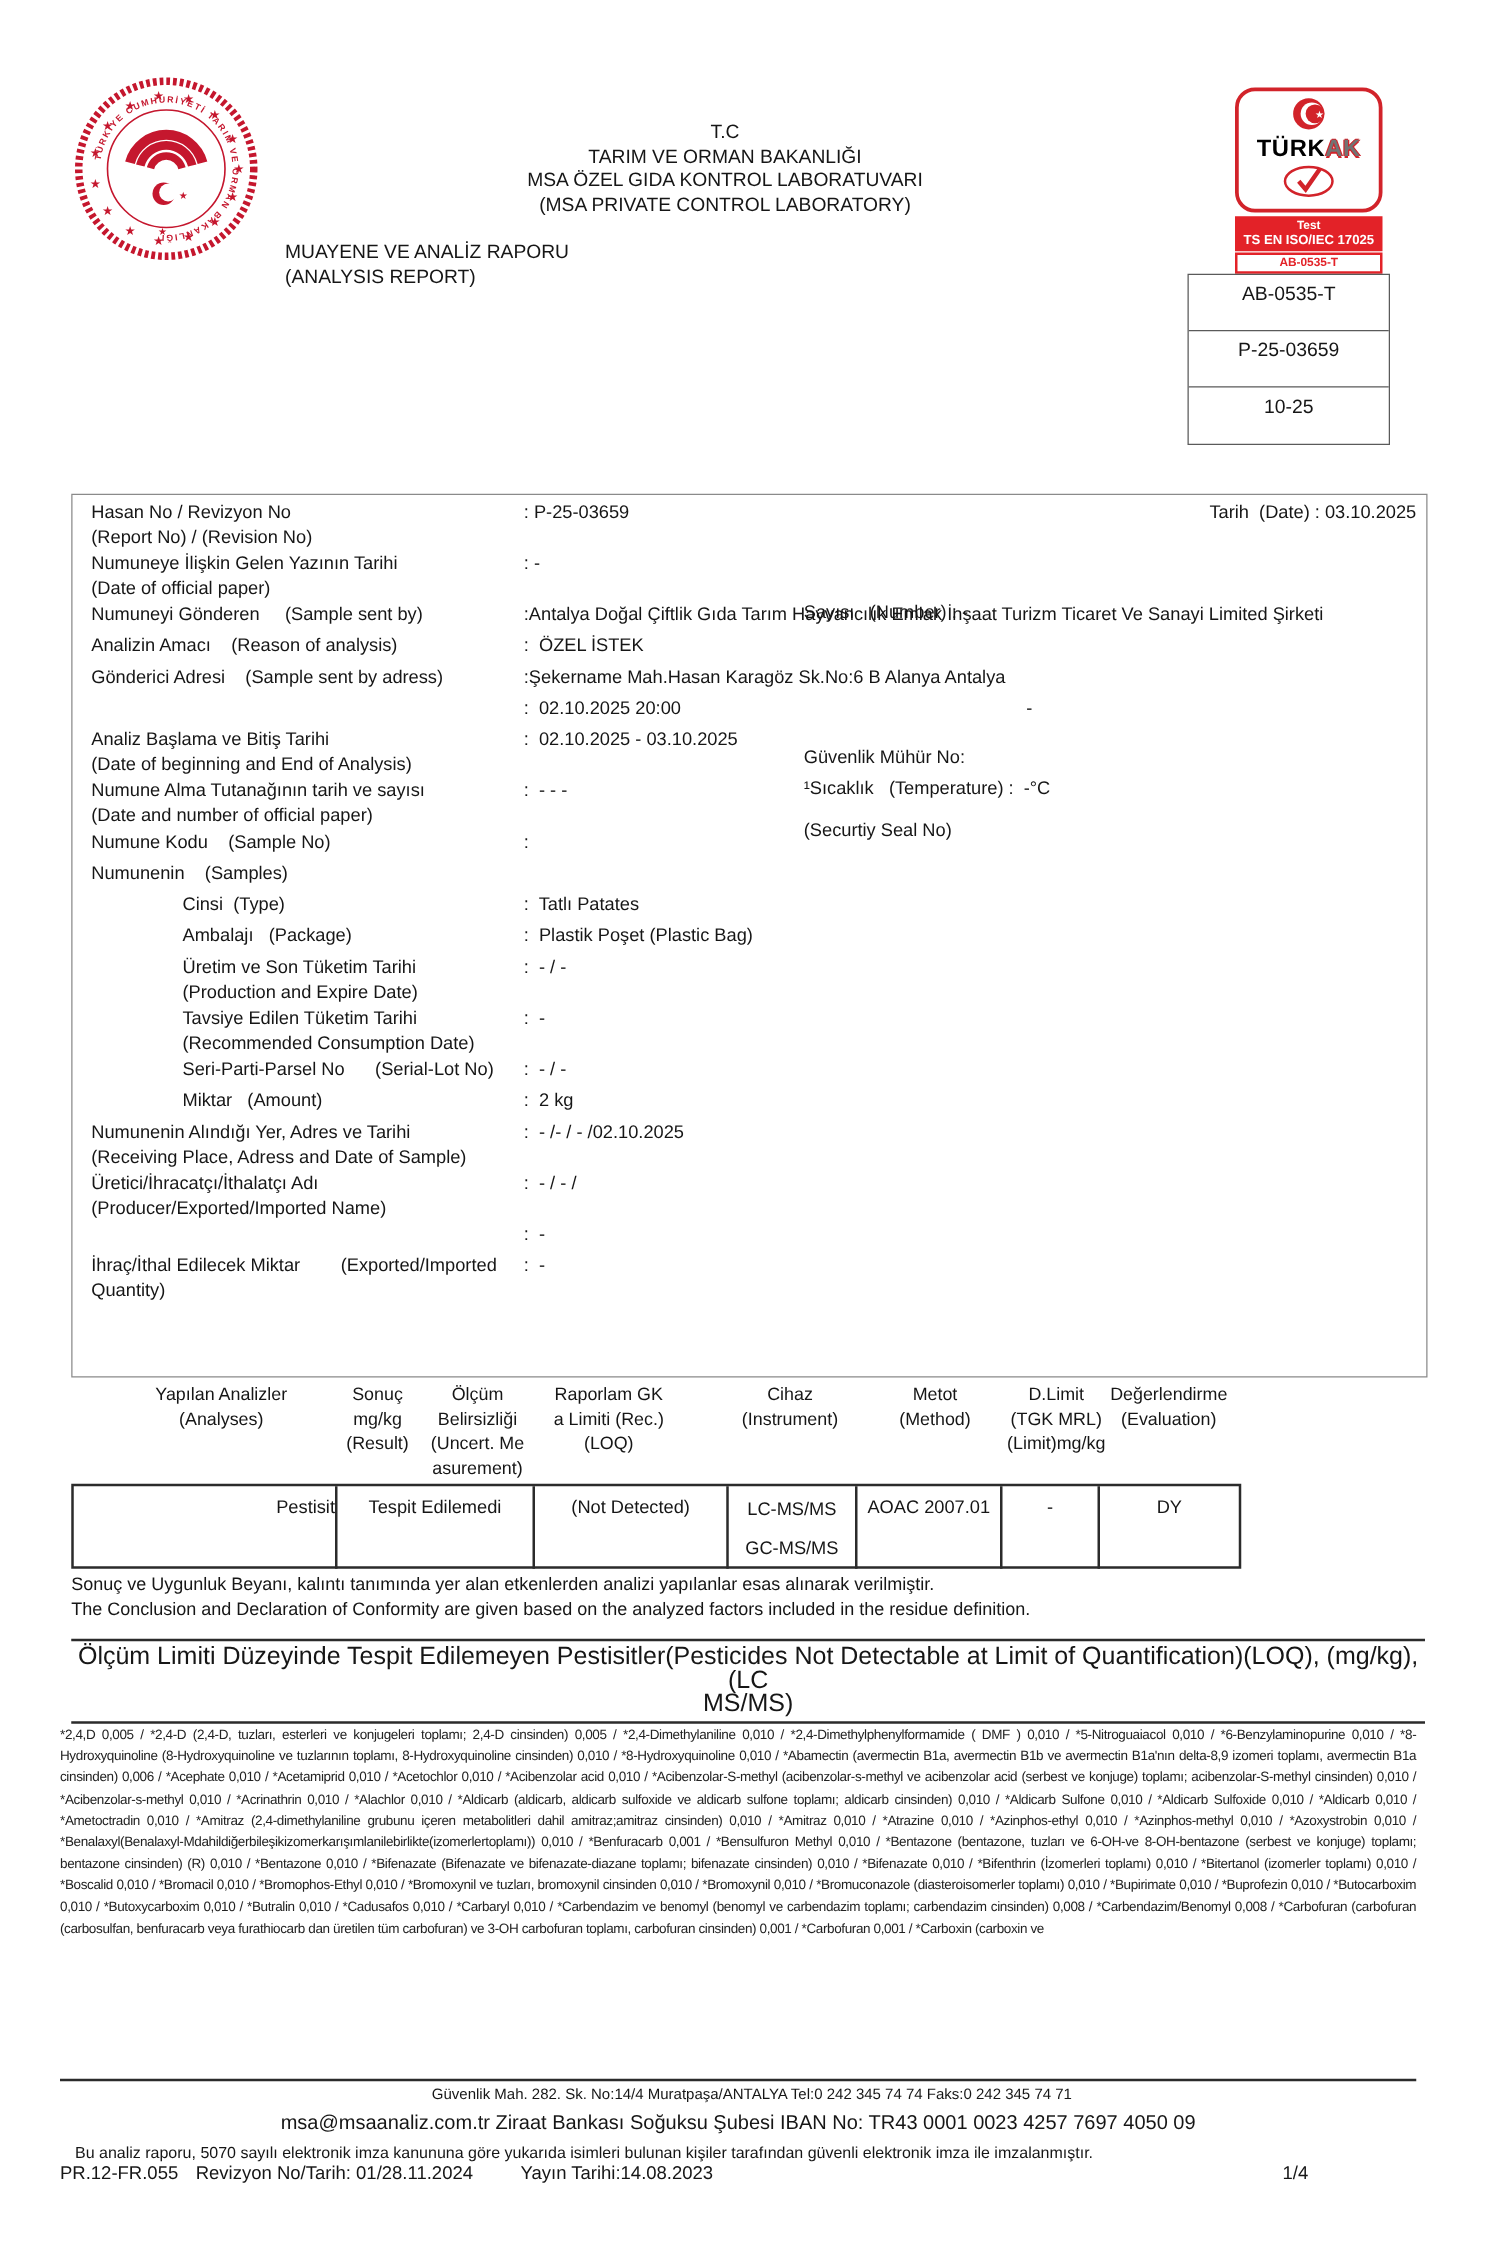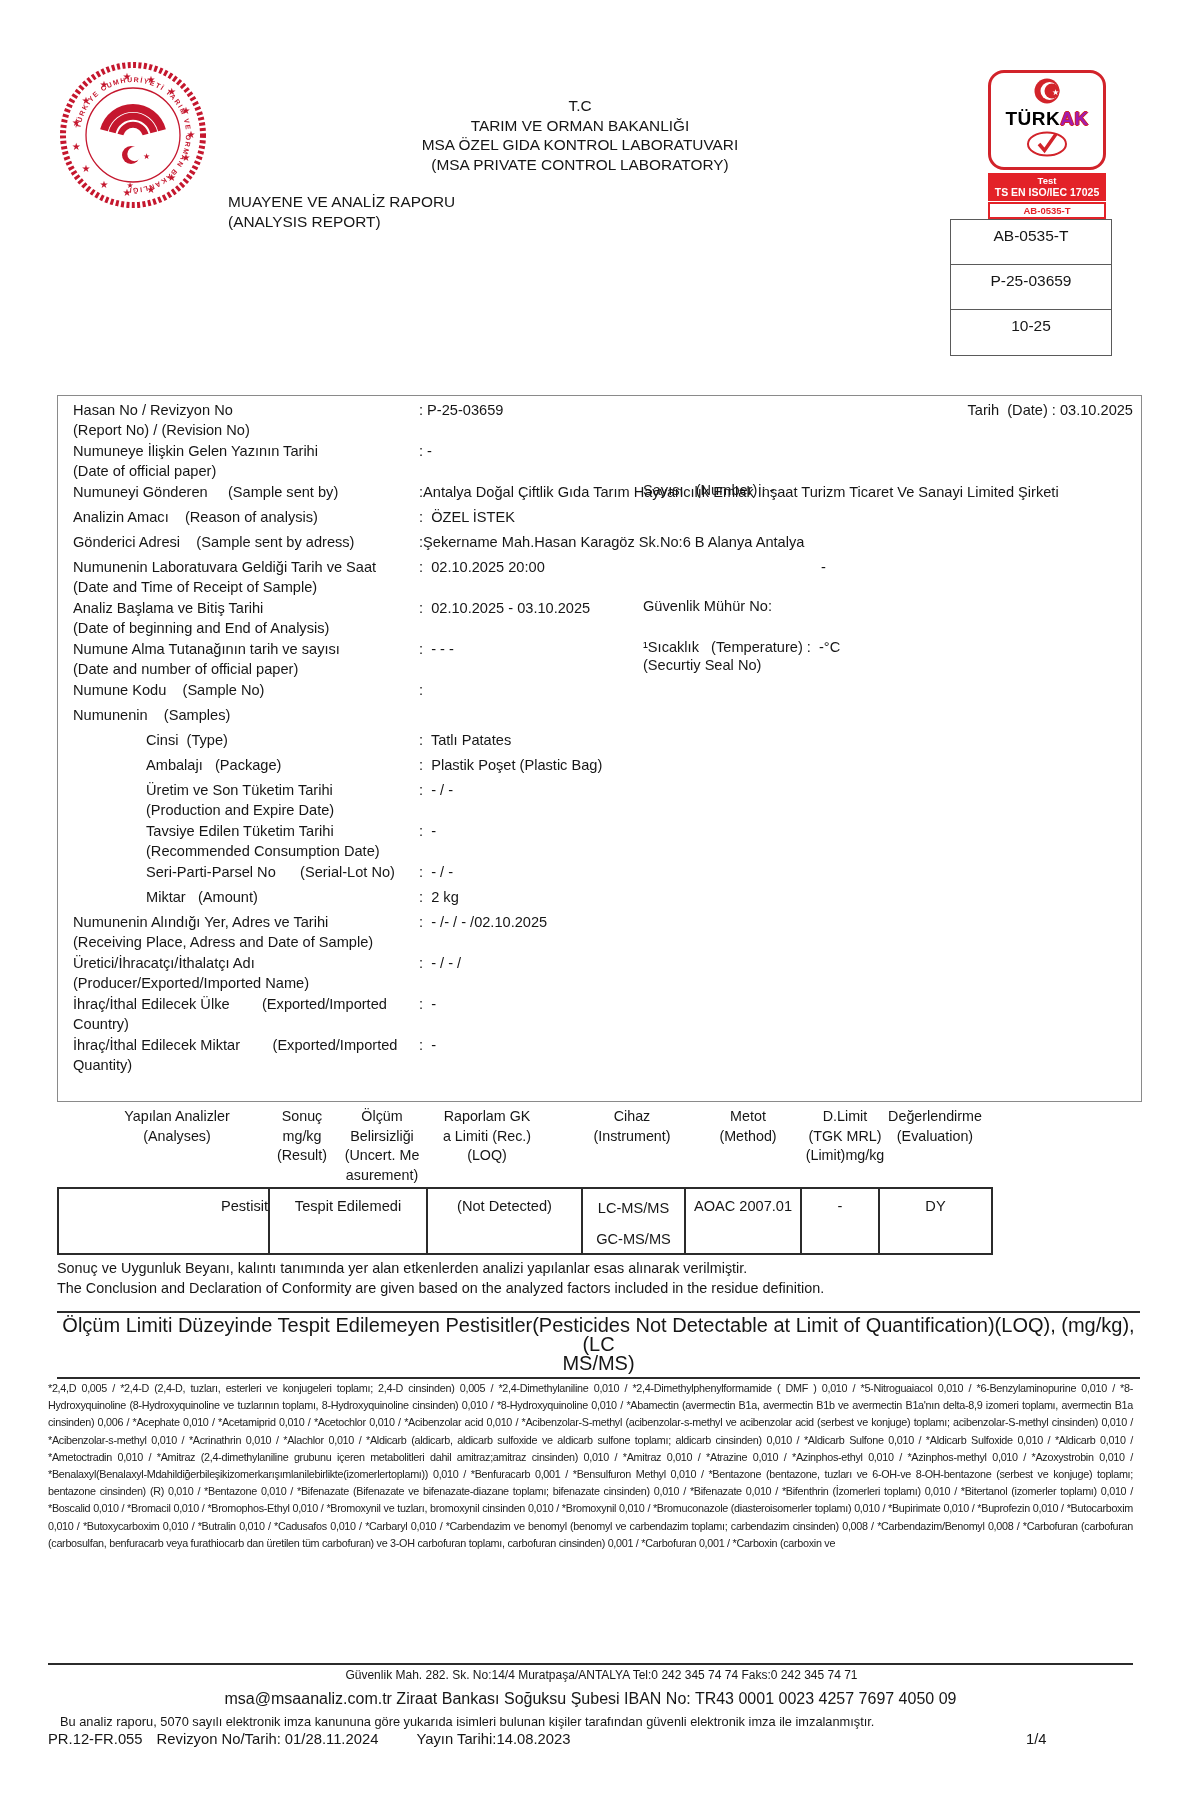--- a/index.html
+++ b/index.html
@@ -10,21 +10,21 @@
   .hc{position:absolute;left:230px;top:96px;width:700px;text-align:center;
       font-size:15.4px;line-height:19.5px;}
   .ht{position:absolute;left:228px;top:192px;width:700px;text-align:left;
       font-size:15.4px;line-height:19.5px;}
   
   .turkak{position:absolute;left:988px;top:70px;width:118px;}
   .tk-box{height:94px;border:3px solid #d2232a;border-radius:16px;position:relative;
           text-align:center;background:#fff;}
   .tk-name{font-size:19px;font-weight:bold;letter-spacing:.5px;line-height:18px;margin-top:1px;}
   .tk-turk{color:#000000;}
-  .tk-ak{color:#a21caf;text-shadow:-1px 0 #d2232a,1px 0 #d2232a,0 -1px #d2232a,0 1px #d2232a;}
+  .tk-ak{color:#737373;text-shadow:-1px 0 #d2232a,1px 0 #d2232a,0 -1px #d2232a,0 1px #d2232a;}
   .tk-band{margin-top:3px;background:#e32228;color:#fff;text-align:center;padding:2px 0 3px;}
   .tk-band .b1{font-size:9.5px;font-weight:bold;line-height:11px;}
   .tk-band .b2{font-size:10.5px;font-weight:bold;line-height:12px;}
   .tk-cert{border:2px solid #e32228;color:#e32228;text-align:center;font-size:9.5px;
            font-weight:bold;padding:1px 0;margin-top:1px;}
   .certs{position:absolute;left:950px;top:219px;width:160px;border:1.5px solid #5a5a5a;}
   .cert-cell{height:45px;border-bottom:1.5px solid #5a5a5a;text-align:center;
              font-size:15.5px;padding-top:7px;box-sizing:border-box;}
   .cert-cell:last-child{border-bottom:none;}
   
@@ -194,24 +194,20 @@
   <div class="irow">
     <div class="lbls">
       <span class="l1">Gönderici Adresi    (Sample sent by adress)</span>
 
     </div>
     <div class="val">:Şekername Mah.Hasan Karagöz Sk.No:6 B Alanya Antalya</div>
 
   </div>
 
   <div class="irow">
-    <div class="lbls">
-      <span class="l1">Numunenin Laboratuvara Geldiği Tarih ve Saat</span>
-      <span class="l2">(Date and Time of Receipt of Sample)</span>
-    </div>
     <div class="val">:  02.10.2025 20:00</div>
     <div class="mid">
       <span class="m1">Güvenlik Mühür No:</span>
       <span class="m2">(Securtiy Seal No)</span>
     </div>
     <div class="mval">-</div>
 
   </div>
 
   <div class="irow">
@@ -320,24 +316,20 @@
   <div class="irow">
     <div class="lbls">
       <span class="l1">Üretici/İhracatçı/İthalatçı Adı</span>
       <span class="l2">(Producer/Exported/Imported Name)</span>
     </div>
     <div class="val">:  - / - /</div>
 
   </div>
 
   <div class="irow">
-    <div class="lbls">
-      <span class="l1">İhraç/İthal Edilecek Ülke        (Exported/Imported</span>
-      <span class="l2">Country)</span>
-    </div>
     <div class="val">:  -</div>
 
   </div>
 
   <div class="irow">
     <div class="lbls">
       <span class="l1">İhraç/İthal Edilecek Miktar        (Exported/Imported</span>
       <span class="l2">Quantity)</span>
     </div>
     <div class="val">:  -</div>

